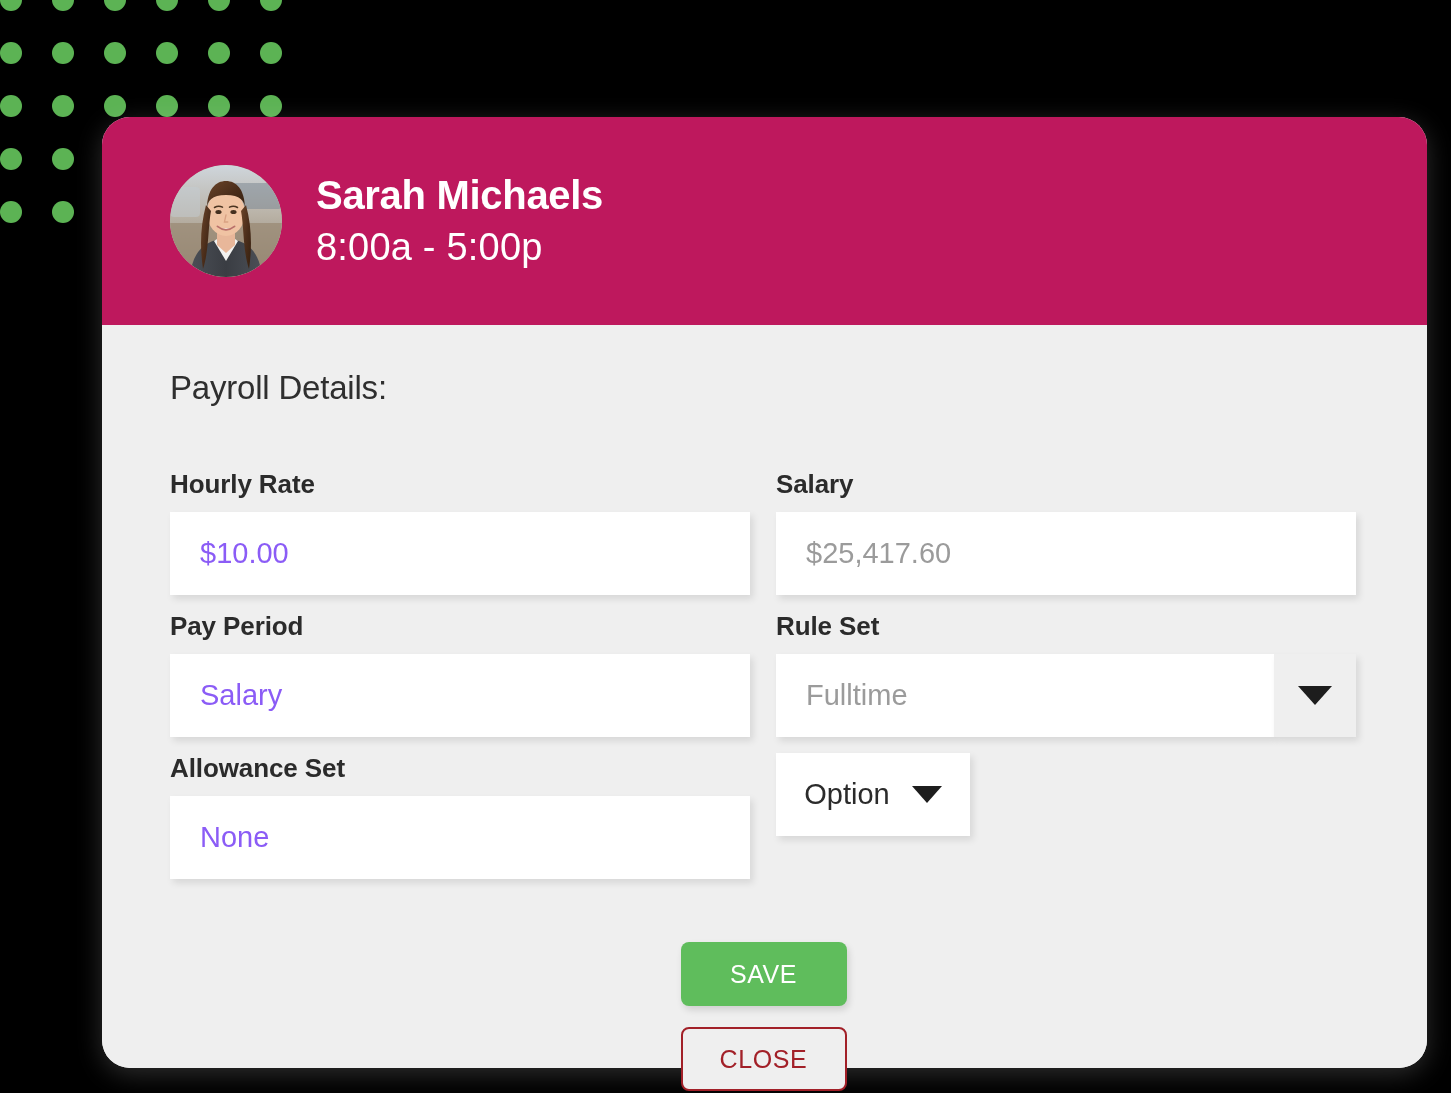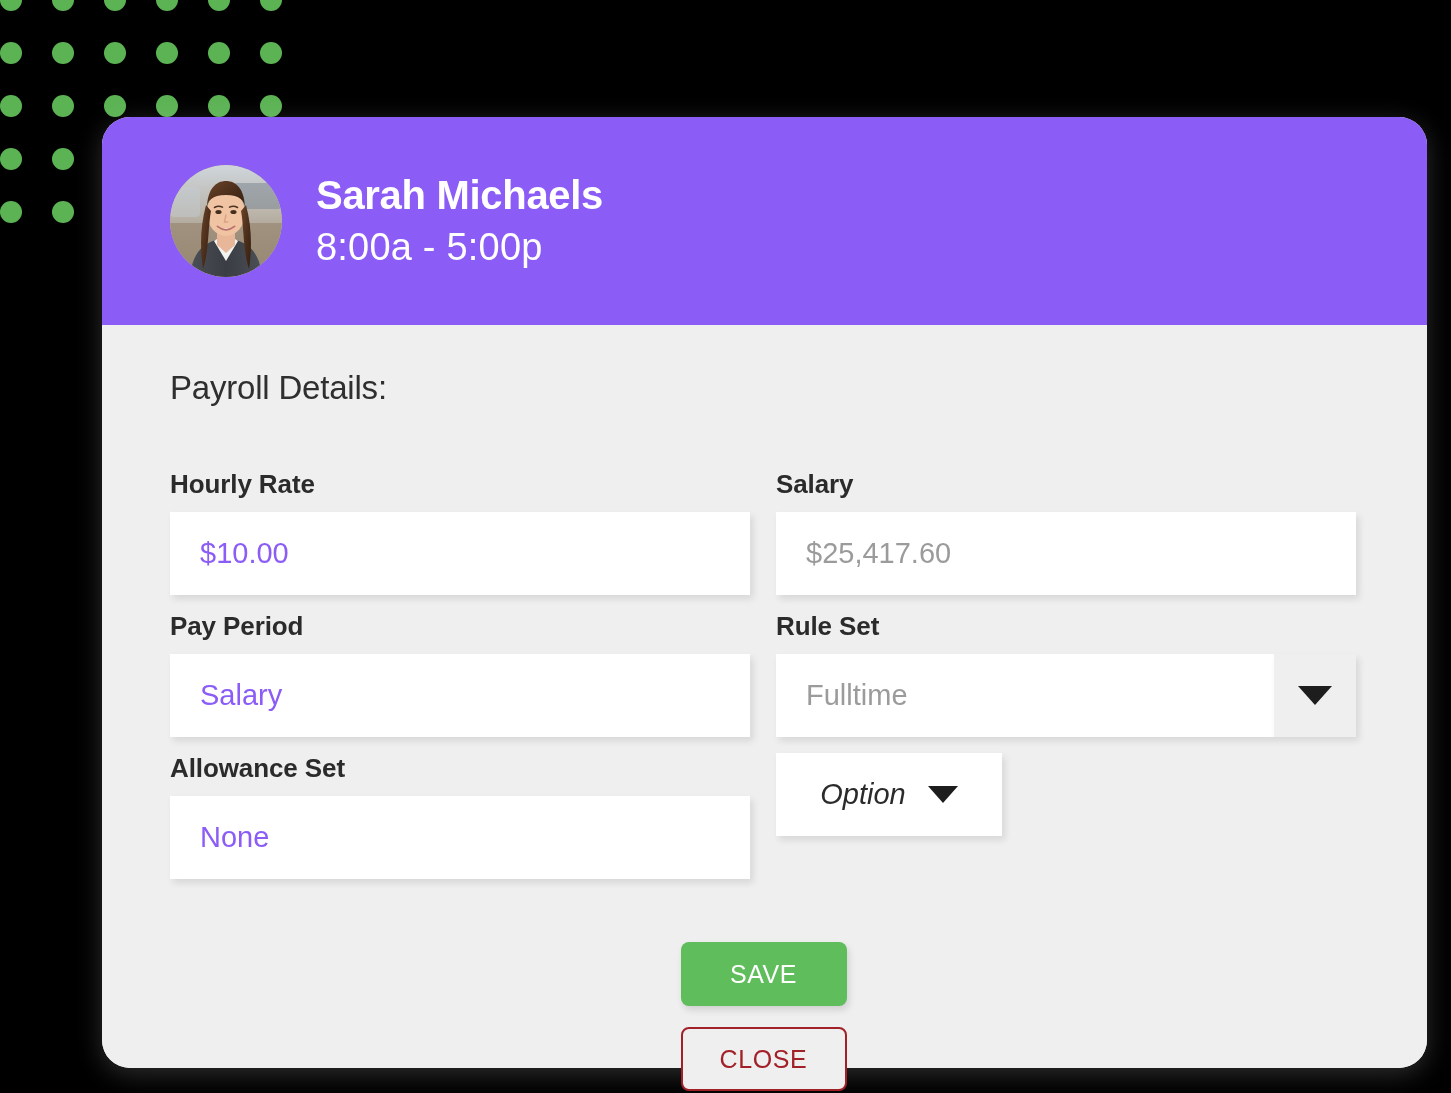--- a/index.html
+++ b/index.html
@@ -42,21 +42,21 @@
     height: 951px;
     z-index: 5;
     border-radius: 28px;
     background: #efefef;
     box-shadow: 0 6px 26px rgba(255,255,255,0.18);
   }
 
   .card-header {
     position: relative;
     height: 208px;
-    background: #8b5cf6;
+    background: #be185d;
     border-radius: 28px 28px 0 0;
     display: flex;
     align-items: center;
     padding-left: 68px;
     box-sizing: border-box;
   }
 
   
   .avatar {
     width: 112px;
@@ -157,34 +157,33 @@
     border-top: 19px solid #1d1d1d;
   }
   .caret.small {
     border-left-width: 15px;
     border-right-width: 15px;
     border-top-width: 17px;
   }
 
   
   .option-button {
-    width: 226px;
+    width: 194px;
     height: 83px;
     margin-left: 26px;
     background: #ffffff;
     display: flex;
     align-items: center;
     justify-content: center;
     gap: 22px;
     box-shadow: 3px 4px 7px rgba(0,0,0,0.10);
     font-size: 29px;
     color: #2b2b2b;
     cursor: pointer;
     flex: 0 0 auto;
-    font-style: italic;
   }
 
   
   .actions {
     display: flex;
     justify-content: flex-end;
     align-items: center;
     gap: 21px;
     margin-top: 63px;
     flex-direction: column;

